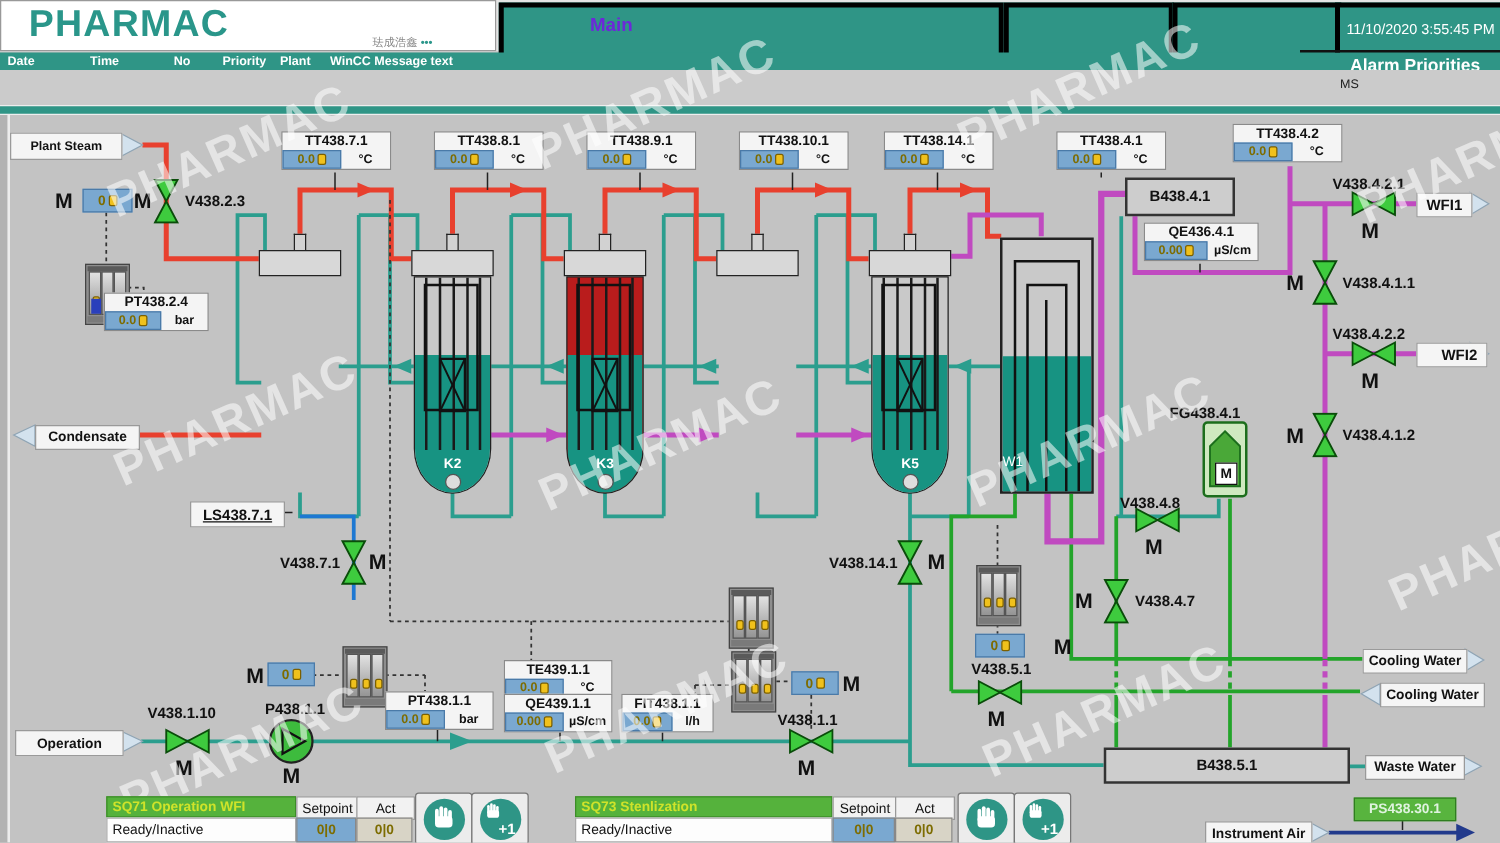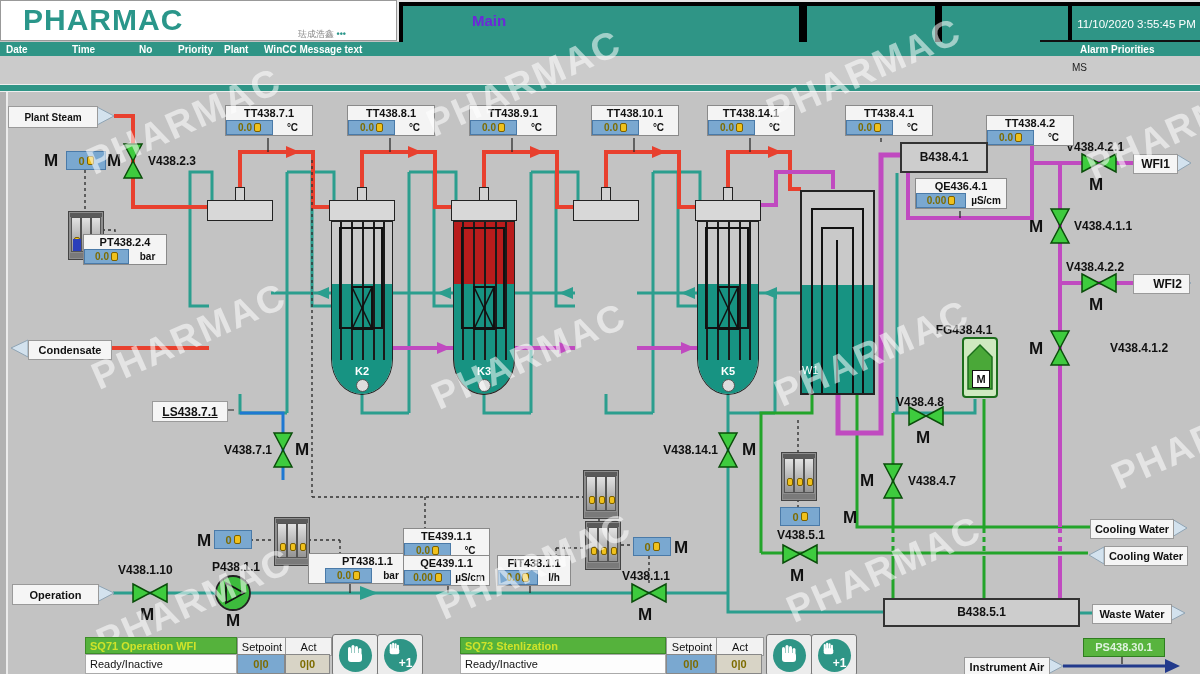--- a/index.html
+++ b/index.html
@@ -47,21 +47,21 @@
 </div>
 
 <div class="abs" style="left:0;top:42px;width:1200px;height:14px;background:#2f9586;"></div>
 <div class="abs" style="left:1040px;top:40px;width:160px;height:2px;background:#111;"></div>
 <span class="abs" style="left:6px;top:44px;color:#fff;font-size:10px;font-weight:bold;">Date</span>
 <span class="abs" style="left:72px;top:44px;color:#fff;font-size:10px;font-weight:bold;">Time</span>
 <span class="abs" style="left:139px;top:44px;color:#fff;font-size:10px;font-weight:bold;">No</span>
 <span class="abs" style="left:178px;top:44px;color:#fff;font-size:10px;font-weight:bold;">Priority</span>
 <span class="abs" style="left:224px;top:44px;color:#fff;font-size:10px;font-weight:bold;">Plant</span>
 <span class="abs" style="left:264px;top:44px;color:#fff;font-size:10px;font-weight:bold;">WinCC Message text</span>
-<span class="abs" style="left:1080px;top:44px;color:#fff;font-size:10px;font-weight:bold;">Alarm Priorities</span>
+<span class="abs" style="left:1080px;top:44px;color:#fff;font-size:14px;font-weight:bold;">Alarm Priorities</span>
 <div class="abs" style="left:0;top:56px;width:1200px;height:28px;background:#cbcbcb;border-bottom:1px solid #e8e8e8;"></div>
 <span class="abs" style="left:1072px;top:62px;font-size:10px;color:#222;">MS</span>
 <div class="abs" style="left:0;top:84px;width:1200px;height:8px;background:#2f9586;border-top:1px solid #eee;border-bottom:1px solid #eee;box-sizing:border-box;"></div>
 
 <div class="abs" style="left:0;top:92px;width:6px;height:582px;background:#b2b2b2;"></div>
 <div class="abs" style="left:6px;top:92px;width:2px;height:582px;background:#ececec;"></div>
 
 <svg id="pipes" width="1200" height="674" style="position:absolute;left:0;top:0;z-index:1;">
     <path d="M212,202 V172 H190 V306 H209 M287,172 H312 M287,172 V413 M271,293 H331 M240,394 V413 H287 M334,202 V172 H312 V306 H331 M409,172 H434 M409,172 V413 M393,293 H453 M362,394 V413 H409 M456,202 V172 H434 V306 H453 M531,172 H556 M531,172 V413 M515,293 H575 M484,394 V413 H531 M578,202 V172 H556 V306 H575 M653,172 H678 M653,172 V413 M637,293 H697 M606,394 V413 H653 M700,202 V172 H678 V306 H697 M759,293 H800 M775,293 V413 M728,394 V413 H775 M728,394 V593 M113,593 H728 M728,593 V612 H883 M897,173 V413 M893,413 H975 V399 M1080,613 H1095" stroke="#2b9e8e" stroke-width="3" fill="none"></path>
     <path d="M812,394 V413 H761 V553 M761,553 H1088 M857,394 V527 H1092 M893,413 V527 M893,556 V598 M984,399 V527 M984,556 V598" stroke="#23a42a" stroke-width="3" fill="none"></path>
@@ -237,21 +237,21 @@
     <svg width="36" height="22" style="position:absolute;left:1081px;top:272px;">
       <polygon points="1,2 18,11 1,20" fill="#3ecb3e" stroke="#0a4d0a" stroke-width="1.5"></polygon>
       <polygon points="35,2 18,11 35,20" fill="#3ecb3e" stroke="#0a4d0a" stroke-width="1.5"></polygon>
     </svg>
     <div class="vlabel" style="position:absolute;left:1066px;top:261px;width:68px;text-align:left;">V438.4.2.2</div>
     <div class="m" style="position:absolute;left:1089px;top:296px;">M</div>
     <svg width="22" height="36" style="position:absolute;left:1049px;top:330px;">
       <polygon points="2,1 11,18 20,1" fill="#3ecb3e" stroke="#0a4d0a" stroke-width="1.5"></polygon>
       <polygon points="2,35 11,18 20,35" fill="#3ecb3e" stroke="#0a4d0a" stroke-width="1.5"></polygon>
     </svg>
-    <div class="vlabel" style="position:absolute;left:1110px;top:342px;width:70px;text-align:left;">V438.4.1.2</div>
+    <div class="vlabel" style="position:absolute;left:1068px;top:342px;width:70px;text-align:center;">V438.4.1.2</div>
     <div class="m" style="position:absolute;left:1029px;top:340px;">M</div>
     <div class="m" style="position:absolute;left:44px;top:152px;">M</div>
     <div class="m" style="position:absolute;left:107px;top:152px;">M</div>
     <div class="mini" style="position:absolute;left:66px;top:151px;width:38px;height:17px;">
       <span>0</span>
       <i class="dot"></i>
     </div>
     <div class="mini" style="position:absolute;left:214px;top:530px;width:36px;height:17px;">
       <span>0</span>
       <i class="dot"></i>
@@ -386,41 +386,41 @@
     <div class="tag" style="position:absolute;left:845px;top:105px;width:86px;">
       <div class="lbl">TT438.4.1</div>
       <div class="row">
         <div class="val" style="width:47px;">
           <span>0.0</span>
           <i class="dot"></i>
         </div>
         <div class="unit">°C</div>
       </div>
     </div>
-    <div class="tag" style="position:absolute;left:986px;top:115px;width:86px;">
+    <div class="tag" style="position:absolute;left:986px;top:99px;width:86px;">
       <div class="lbl">TT438.4.2</div>
       <div class="row">
         <div class="val" style="width:47px;">
           <span>0.0</span>
           <i class="dot"></i>
         </div>
         <div class="unit">°C</div>
       </div>
     </div>
     <div class="tag" style="position:absolute;left:83px;top:234px;width:82px;">
       <div class="lbl">PT438.2.4</div>
       <div class="row">
         <div class="val" style="width:45px;">
           <span>0.0</span>
           <i class="dot"></i>
         </div>
         <div class="unit">bar</div>
       </div>
     </div>
-    <div class="tag" style="position:absolute;left:308px;top:553px;width:85px;padding-left:16px;">
+    <div class="tag" style="position:absolute;left:308px;top:553px;width:85px;">
       <div class="lbl">PT438.1.1</div>
       <div class="row">
         <div class="val" style="width:47px;">
           <span>0.0</span>
           <i class="dot"></i>
         </div>
         <div class="unit">bar</div>
       </div>
     </div>
     <div class="tag" style="position:absolute;left:403px;top:528px;width:85px;">

